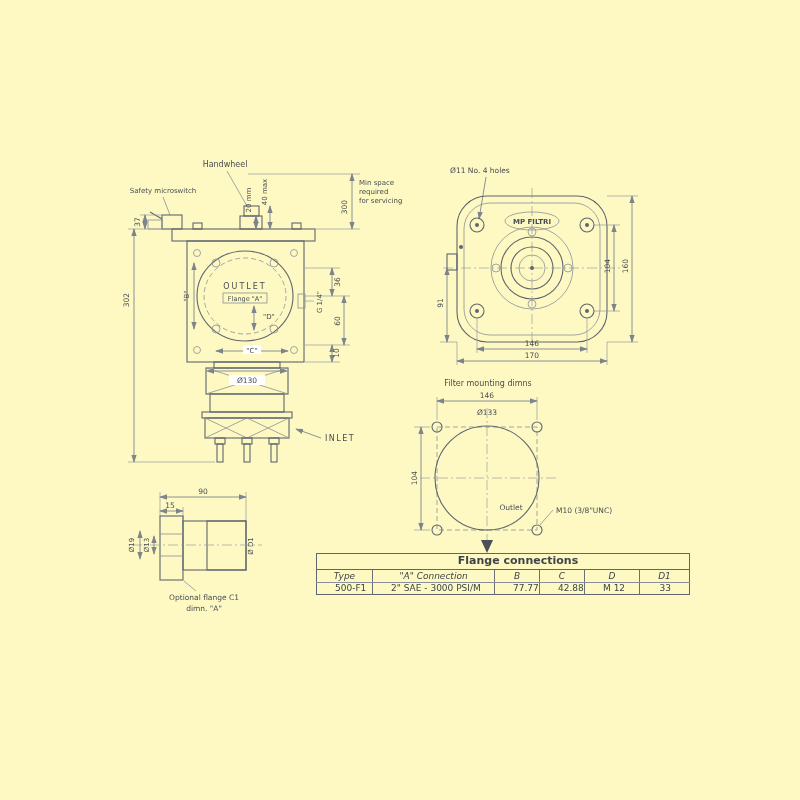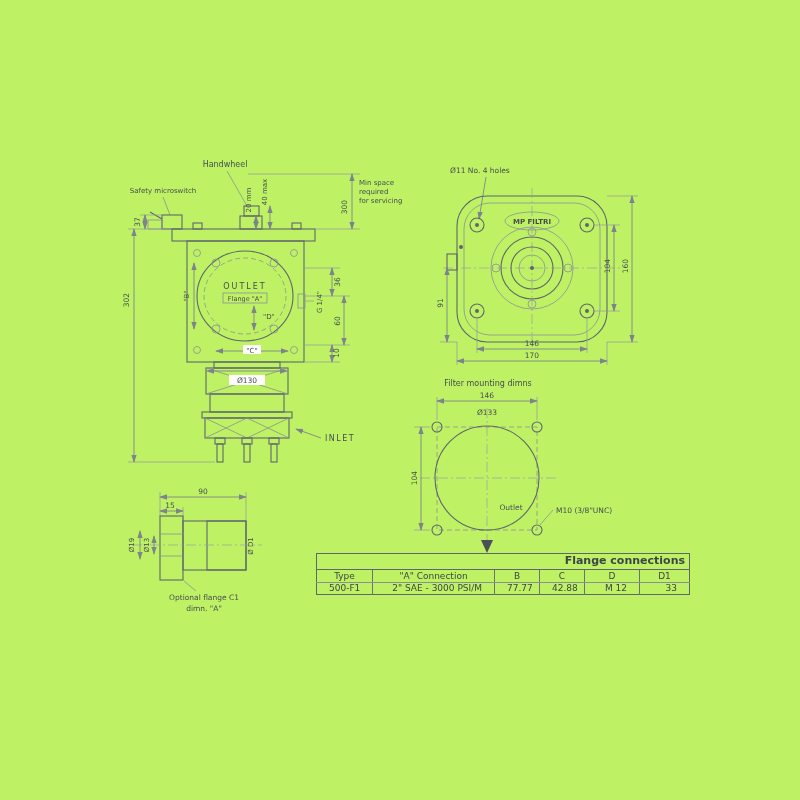--- a/index.html
+++ b/index.html
@@ -1,36 +1,36 @@
 <!DOCTYPE html>
 <html><head>
 <meta charset="utf-8">
 <style>
   html,body{margin:0;padding:0;background:#fff;}
-  .page{position:relative;width:800px;height:800px;background:#bef264;
+  .page{position:relative;width:800px;height:800px;background:#fef9c3;
         font-family:"DejaVu Sans",sans-serif;overflow:hidden;}
   svg{position:absolute;left:0;top:0;}
   svg text{fill:#474d53;font-family:"DejaVu Sans",sans-serif;}
   .obj{stroke:#5f666d;stroke-width:1.1;fill:none;}
   .thin{stroke:#8a9097;stroke-width:0.8;fill:none;}
   .ext{stroke:#939aa1;stroke-width:0.7;fill:none;}
   .dim{stroke:#7d848b;stroke-width:0.9;fill:none;}
   .cl{stroke:#9aa1a8;stroke-width:0.7;fill:none;stroke-dasharray:10 3 2 3;}
   .dash{stroke:#8a9097;stroke-width:0.8;fill:none;stroke-dasharray:5 3;}
   .t75{font-size:7.5px;}
   .t7{font-size:7px;}
   .t8{font-size:8px;}
   .tbl{position:absolute;left:316px;top:553px;width:373px;}
   .tbl table{width:100%;border-collapse:collapse;border:1.5px solid #5f666d;
              color:#3e444a;table-layout:fixed;}
-  .tbl .title-cell{font-weight:bold;font-size:11px;text-align:right;
+  .tbl .title-cell{font-weight:bold;font-size:11px;text-align:center;
              padding:1px 4px 2px 34px;border-bottom:1px solid #5f666d;}
   .tbl th{font-weight:normal;font-size:9px;text-align:center;padding:1px 10px;
-             border-left:1px solid #6b7177;border-bottom:1px solid #8a9097;}
-  .tbl td{font-size:9px;text-align:right;padding:0 12px;line-height:11.5px;
+             border-left:1px solid #6b7177;border-bottom:1px solid #8a9097;font-style:italic;}
+  .tbl td{font-size:9px;text-align:right;padding:0 18px;line-height:11.5px;
              border-left:1px solid #6b7177;white-space:nowrap;overflow:hidden;}
   .tbl th:first-child,.tbl td:first-child{border-left:none;}
 </style>
 </head>
 <body>
 
 <div class="page">
 
 <svg width="800" height="800" viewBox="0 0 800 800">
   <defs>

